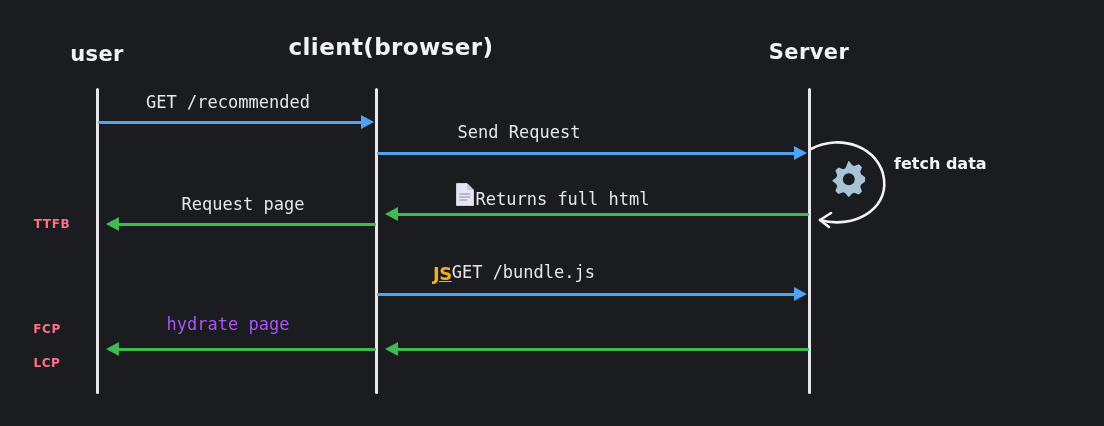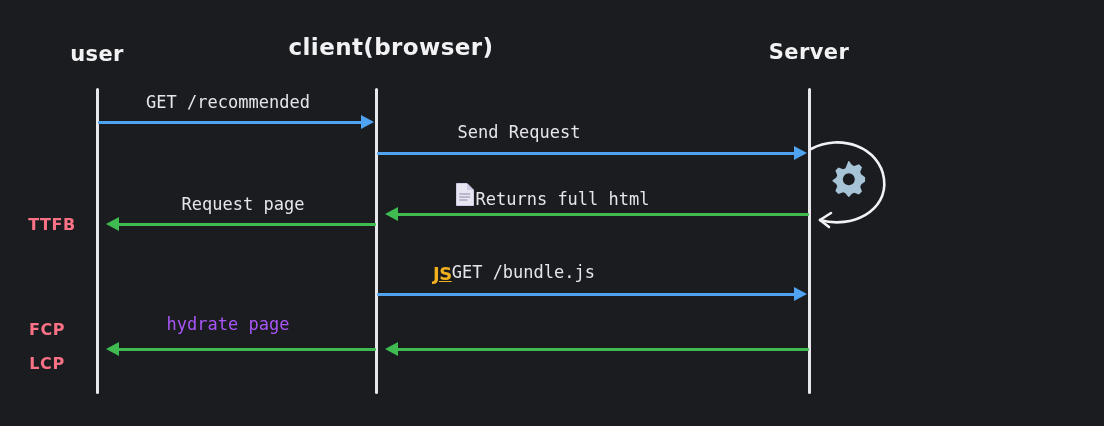--- a/index.html
+++ b/index.html
@@ -81,21 +81,21 @@
     color: #f2b01e;
     letter-spacing: -0.5px;
   }
 
   
   .metric {
     position: absolute;
     transform: translate(-50%, -50%);
     font-family: "DejaVu Sans", sans-serif;
     font-weight: bold;
-    font-size: 16px;
+    font-size: 12px;
     color: #fb7185;
     letter-spacing: 0.6px;
     white-space: nowrap;
   }
 
   
   .note {
     position: absolute;
     font-family: "DejaVu Sans", sans-serif;
     font-weight: bold;
@@ -136,20 +136,21 @@
   </div>
 
   <div class="gear-wrap" style="left:826px; top:158px;">
     <svg width="46" height="46" viewBox="0 0 24 24">
       <path fill="#a7c4d6" d="M12 1.6l1.55 2.05a7 7 0 011.2.5L17.2 3.2l1.6 1.6-0.95 2.45a7 7 0 01.5 1.2L20.4 10v2.3l-2.05 1.55a7 7 0 01-.5 1.2l.95 2.45-1.6 1.6-2.45-.95a7 7 0 01-1.2.5L12 20.4h-0.3l-1.55-2.05a7 7 0 01-1.2-.5l-2.45.95-1.6-1.6.95-2.45a7 7 0 01-.5-1.2L3.3 12v-0.3l2.05-1.55a7 7 0 01.5-1.2L4.9 6.5l1.6-1.6 2.45.95a7 7 0 011.2-.5L11.7 1.6z"></path>
       <circle cx="11.9" cy="11.1" r="3.1" fill="#1b1c20"></circle>
     </svg>
   </div>
 
   <div class="note" style="left:894px; top:152px;">
+    <div>fetch data</div>
   </div>
 
   <div class="msg-label" style="left:552px; top:182px;">
     <span class="lbl-icon">
       <svg width="21" height="25" viewBox="0 0 21 25">
         <path d="M2 1.5h10.5L19 8v15.5H2z" fill="#e7e5f2" stroke="#cfcbe4" stroke-width="1"></path>
         <path d="M12.5 1.5V8H19" fill="#cfcbe4"></path>
         <g stroke="#8f8aa8" stroke-width="1.1" stroke-linecap="round">
           <line x1="5.2" y1="12" x2="15.2" y2="12"></line>
           <line x1="5.2" y1="15" x2="15.2" y2="15"></line>

